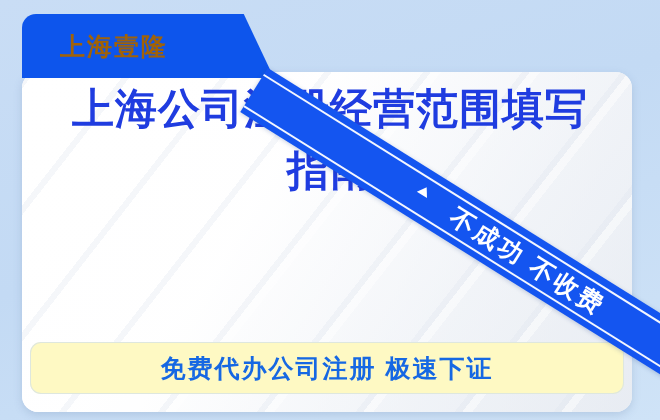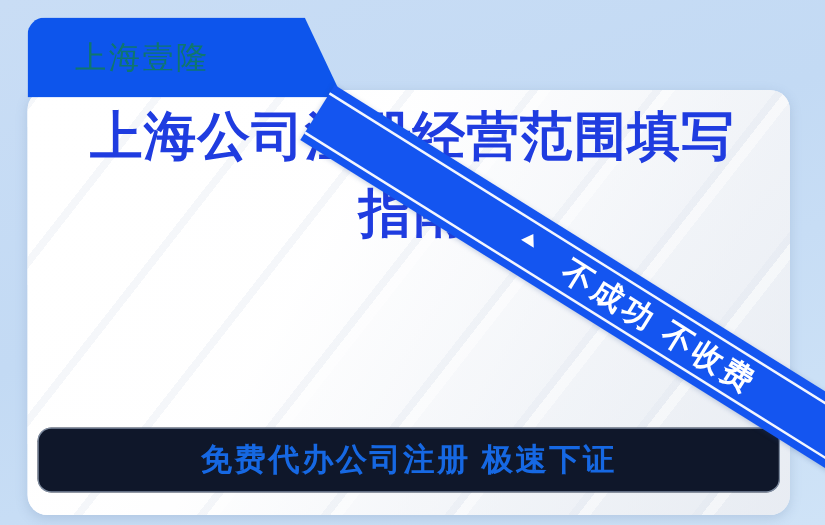--- a/index.html
+++ b/index.html
@@ -47,23 +47,23 @@
     position: absolute;
     left: 22px;
     top: 14px;
     width: 252px;
     height: 64px;
     display: flex;
     align-items: center;
     z-index: 4;
   }
   .tab-label {
-    color: #0f766e;
+    color: #a16207;
     font-size: 25px;
-    font-weight: 400;
+    font-weight: 700;
     letter-spacing: 2px;
     padding-left: 38px;
     line-height: 1;
     white-space: nowrap;
   }
 
   
   .card {
     position: absolute;
     left: 22px;
@@ -125,21 +125,21 @@
     white-space: nowrap;
   }
 
   
   .pill {
     position: absolute;
     left: 30px;
     bottom: 26px;
     width: 594px;
     height: 52px;
-    background: #0f172a;
+    background: #fef9c3;
     border-radius: 11px;
     display: flex;
     align-items: center;
     justify-content: center;
     z-index: 3;
     box-shadow: inset 0 0 0 1px rgba(200,219,240,0.6);
   }
   .pill-label {
     color: #1668e3;
     font-size: 25px;

